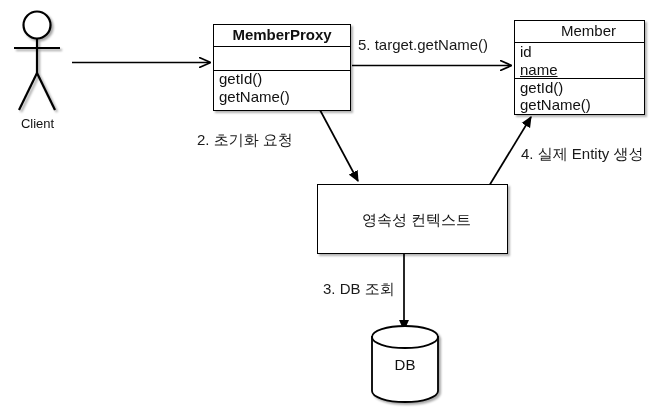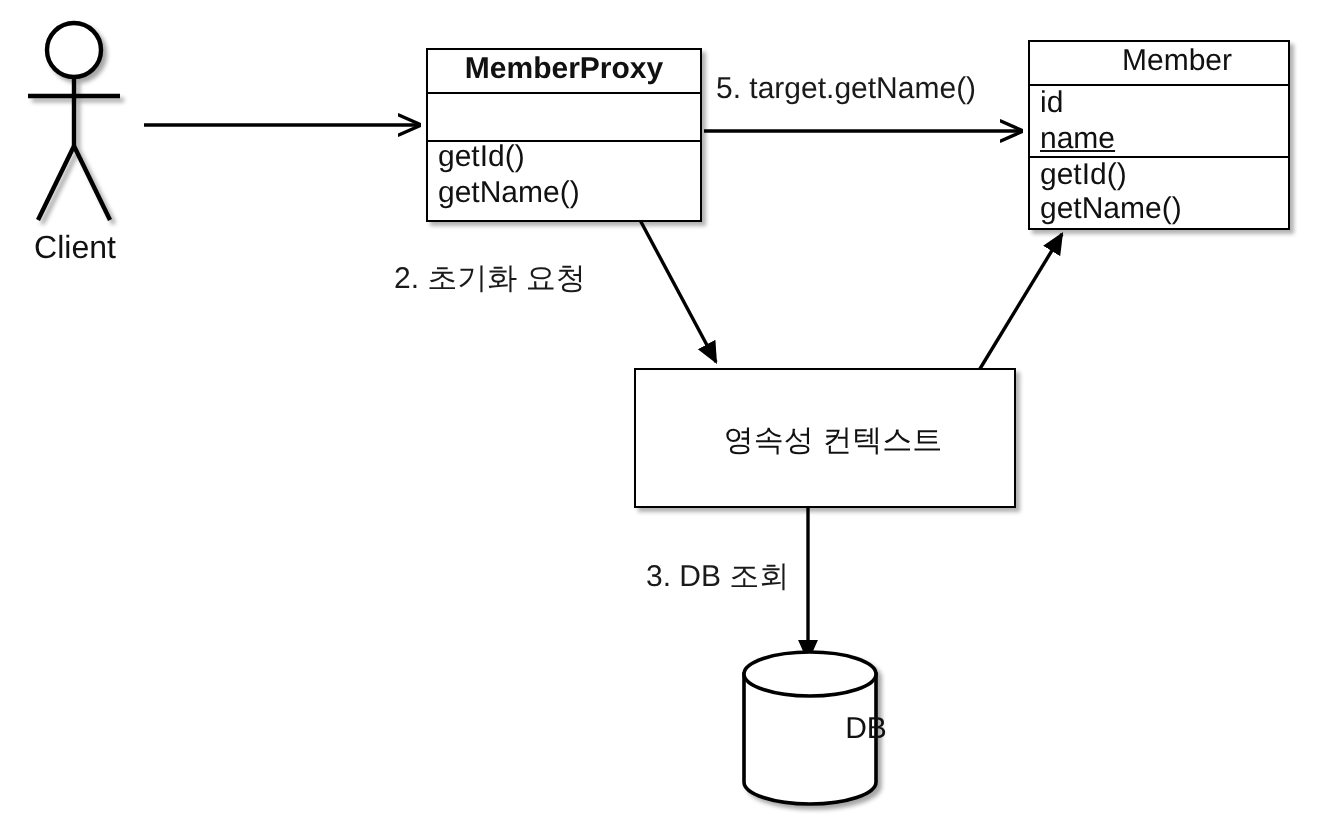--- a/index.html
+++ b/index.html
@@ -69,21 +69,21 @@
   .plain-box {
     position: absolute;
     background: #ffffff;
     border: 1.6px solid #000000;
     box-shadow: 2px 2px 2px rgba(0,0,0,0.30);
     box-sizing: border-box;
   }
   .actor-label {
     position: absolute;
     text-align: center;
-    font-size: 16px;
+    font-size: 13px;
     color: #111111;
     white-space: nowrap;
   }
   .db-label {
     position: absolute;
     text-align: center;
     font-size: 15px;
     color: #111111;
     white-space: nowrap;
   }
@@ -146,23 +146,24 @@
   </div>
   <div class="centered-text" style="left:514px; top:22px; width:149px;">Member</div>
   <div class="box-text" style="left:520px; top:44px;">id</div>
   <div class="box-text" style="left:520px; top:62px;text-decoration:underline;">name</div>
   <div class="box-text" style="left:520px; top:80px;">getId()</div>
   <div class="box-text" style="left:520px; top:97px;">getName()</div>
 
   <div class="plain-box" style="left:317px; top:184px; width:191px; height:70px;"></div>
   <div class="centered-text" style="left:321px; top:211px; width:191px;">영속성 컨텍스트</div>
 
-  <div class="db-label" style="left:372px; top:356px; width:66px;padding-left:28px;">DB</div>
+  <div class="db-label" style="left:372px; top:356px; width:66px;">DB</div>
 
 
   <div class="lbl" style="left:197px; top:131px;">2. 초기화 요청</div>
 
   <div class="lbl" style="left:323px; top:280px;">3. DB 조회</div>
 
+  <div class="lbl" style="left:521px; top:145px;">4. 실제 Entity 생성</div>
 
   <div class="lbl" style="left:358px; top:36px;">5. target.getName()</div>
 
 </div>
 
 </body></html>

